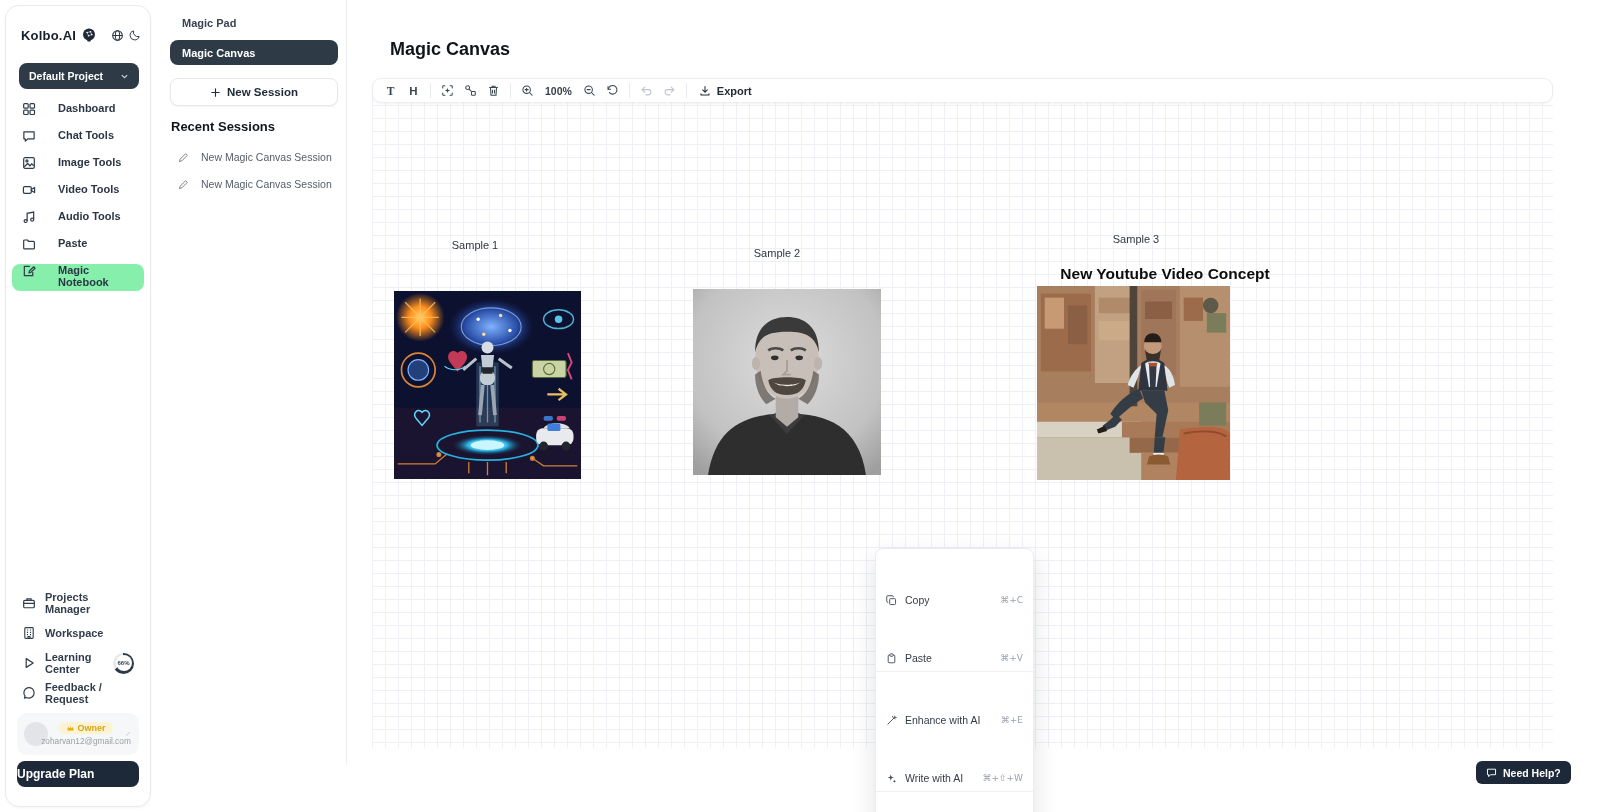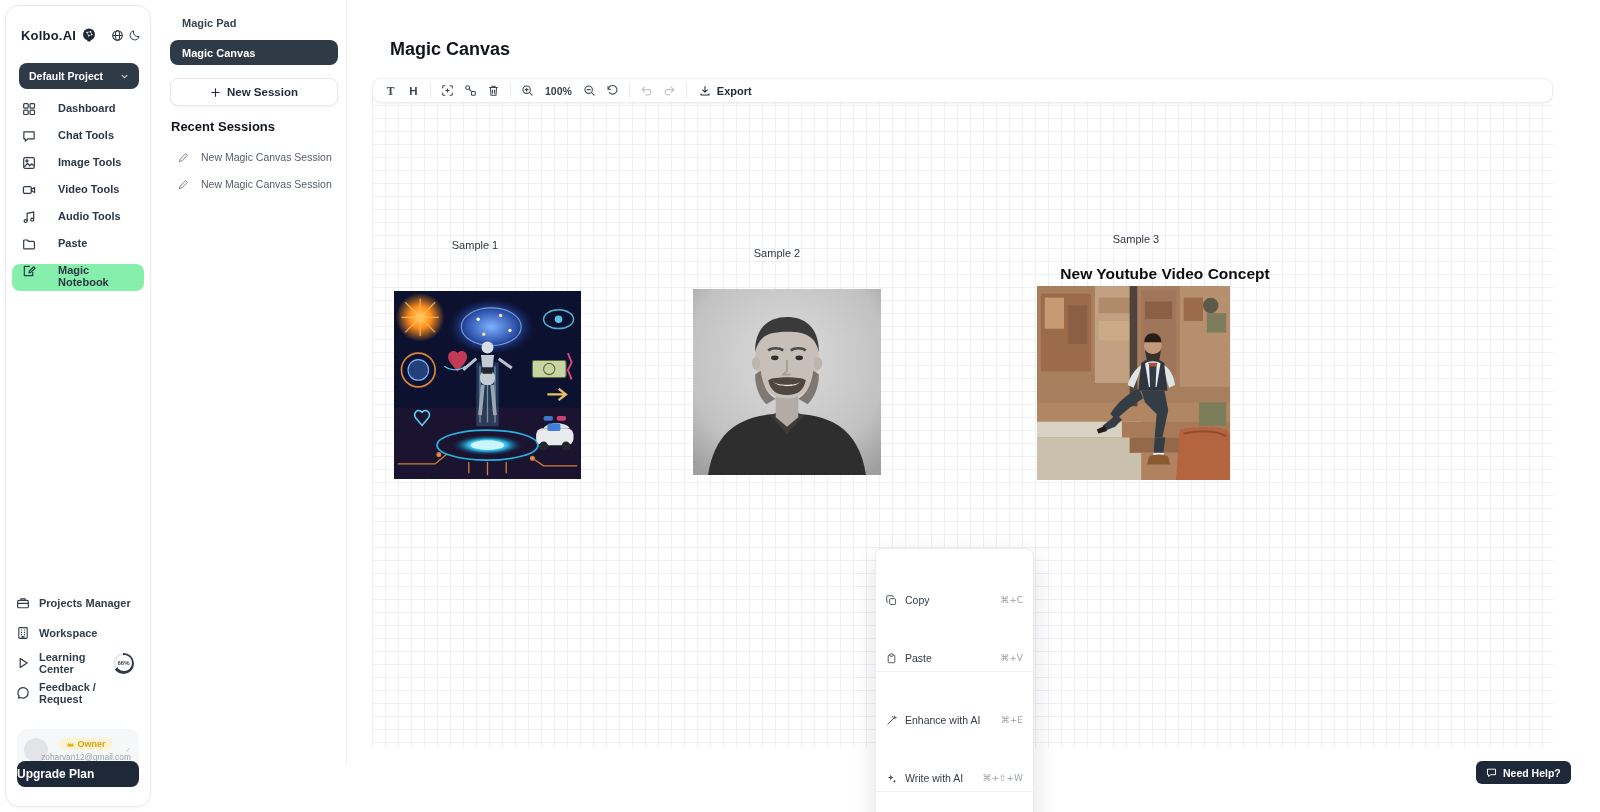--- a/index.html
+++ b/index.html
@@ -16,28 +16,28 @@
   .top-ic + .top-ic { margin-left:0; }
   .project-btn { position:absolute; left:13px; top:57px; width:120px; height:26px; background:#2e3a46;
     border:none; border-radius:8px; color:#fff; font-size:10.5px; font-weight:700;
     display:flex; align-items:center; padding:0 10px; gap:6px; cursor:pointer; font-family:inherit; }
   .project-btn .chev { margin-left:auto; }
   .nav { position:absolute; left:6px; right:6px; top:96px; }
   .nav-item { display:flex; align-items:flex-start; gap:22px; height:27px; padding:0 10px;
     border-radius:8px; color:#2b3644; font-size:11px; font-weight:600; cursor:pointer; }
   .nav-item.active { background:#86efac; }
   .nav-item svg, .foot-item svg { flex:0 0 auto; color:#323d4b; }
-  .foot { position:absolute; left:0; right:6px; top:582px; }
+  .foot { position:absolute; left:6px; right:6px; top:582px; }
   .foot-item { display:flex; align-items:center; gap:9px; height:30px; padding:0 10px;
     color:#323d4b; font-size:11px; font-weight:600; cursor:pointer; }
   .ring { width:21px; height:21px; border-radius:50%; flex:0 0 auto;
     background:conic-gradient(#2c3949 0 66%, #e7e9ec 0); display:flex; align-items:center; justify-content:center; }
   .ring-in { width:16px; height:16px; border-radius:50%; background:#fff; display:flex; align-items:center; justify-content:center;
     font-size:6px; font-weight:700; color:#39424e; }
-  .user-card { position:absolute; left:11px; right:11px; top:723px; height:42px; background:#f6f7f8;
+  .user-card { position:absolute; left:11px; right:11px; top:707px; height:42px; background:#f6f7f8;
     border-radius:10px; display:flex; align-items:center; padding:0 7px; gap:6px; cursor:pointer; }
   .avatar { width:24px; height:24px; border-radius:50%; background:#e2e4e7; flex:0 0 auto; }
   .user-meta { display:flex; flex-direction:column; align-items:center; gap:2px; min-width:0; }
   .owner-badge { background:#fcf3d5; color:#dba510; font-size:9px; font-weight:700; border-radius:8px;
     padding:1px 7px; display:inline-flex; align-items:center; gap:2px; }
   .email { font-size:8.3px; color:#9aa0a8; white-space:nowrap; }
   .user-chev { margin-left:auto; color:#b9bec6; }
   .upgrade-btn { position:absolute; left:11px; right:11px; top:755px; height:26px; background:#1d2839;
     color:#fff; font-weight:700; font-size:12px; border-radius:8px; border:none; cursor:pointer;
     display:flex; align-items:center; font-family:inherit; }

